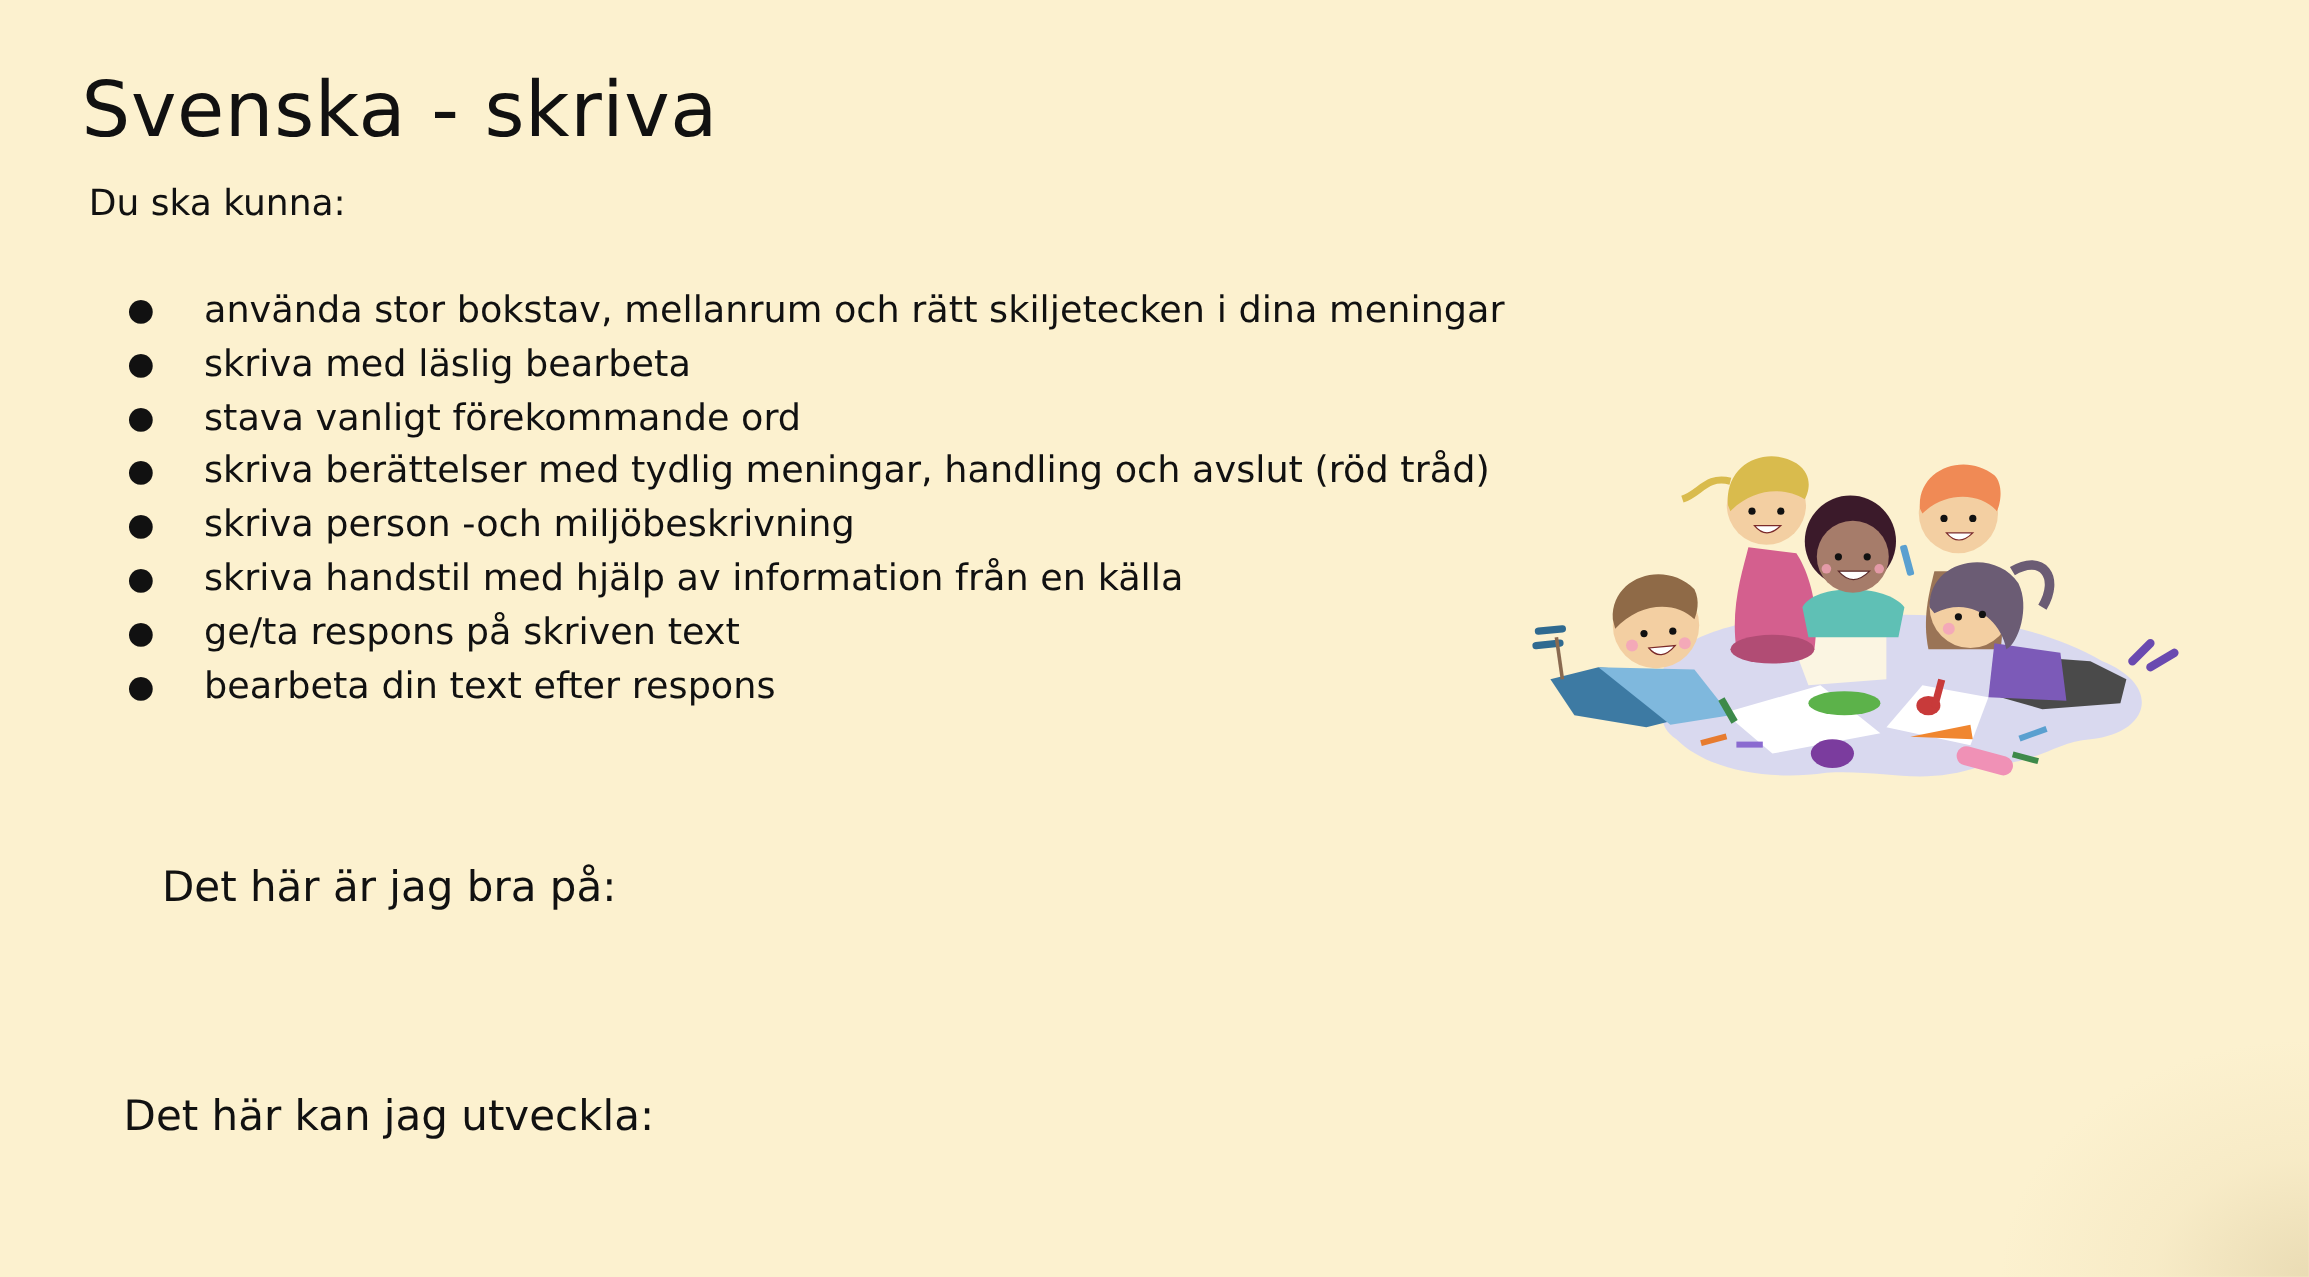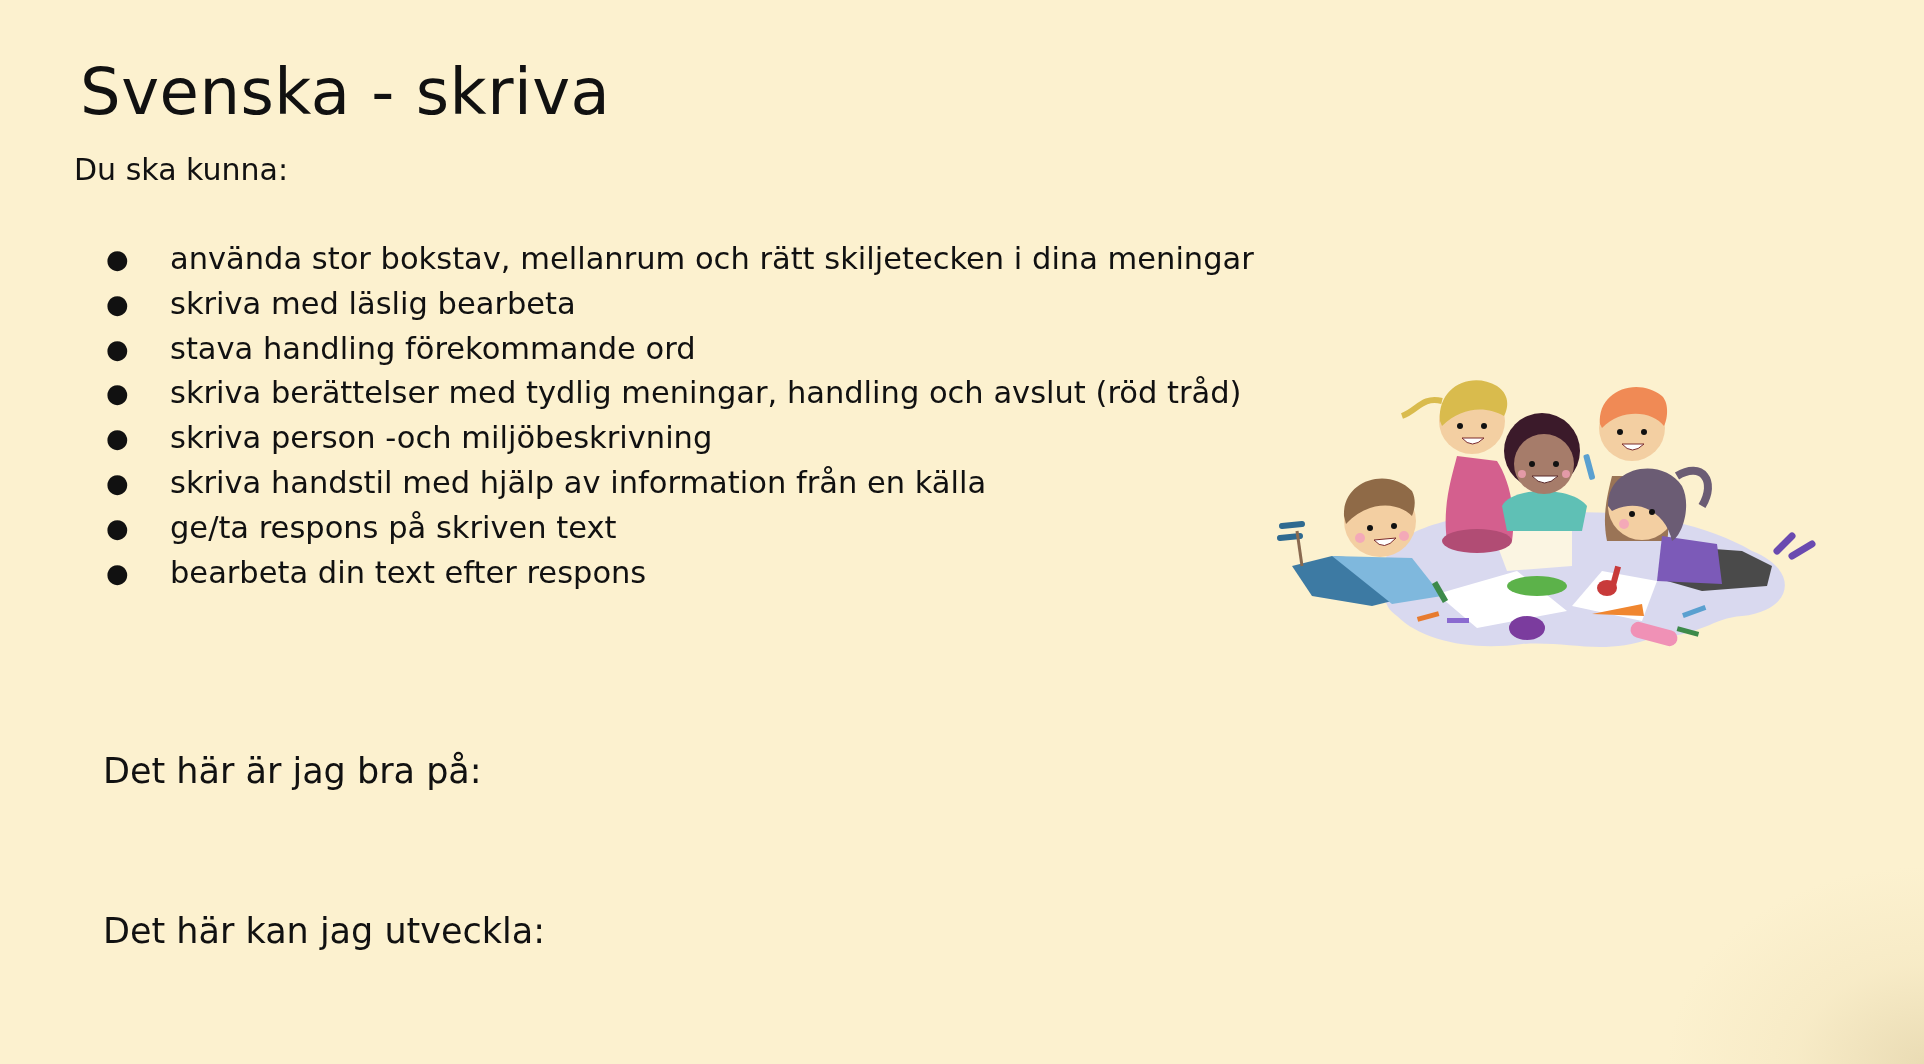--- a/index.html
+++ b/index.html
@@ -24,21 +24,21 @@
       position: absolute;
       right: 0;
       bottom: 0;
       width: 260px;
       height: 200px;
       background: radial-gradient(ellipse at 100% 100%, rgba(200,180,130,0.35) 0%, rgba(220,200,150,0.15) 35%, rgba(252,241,207,0) 70%);
       pointer-events: none;
     }
     .title {
       position: absolute;
-      left: 80px;
+      left: 68px;
       top: 52px;
       font-size: 64px;
       font-weight: 400;
       letter-spacing: 0.5px;
       line-height: 80px;
       margin: 0;
       white-space: nowrap;
     }
     .subtitle {
       position: absolute;
@@ -77,21 +77,21 @@
       top: 0;
       text-align: right;
     }
     .reflect-label {
       position: absolute;
       left: 103px;
       font-size: 35px;
       line-height: 46px;
       white-space: nowrap;
     }
-    .reflect-strong { top: 748px; }
+    .reflect-strong { top: 717px; margin-left: 32px; }
     .reflect-develop { top: 908px; text-align: right; }
     .illustration {
       position: absolute;
       left: 1272px;
       top: 366px;
       width: 556px;
       height: 290px;
     }
   </style>
 </head>
@@ -107,21 +107,21 @@
     <li class="goal-item">
       <span class="goal-bullet">●</span>
       <span class="goal-text">använda stor bokstav, mellanrum och rätt skiljetecken i dina meningar</span>
     </li>
     <li class="goal-item">
       <span class="goal-bullet">●</span>
       <span class="goal-text">skriva med läslig bearbeta</span>
     </li>
     <li class="goal-item">
       <span class="goal-bullet">●</span>
-      <span class="goal-text">stava handling förekommande ord</span>
+      <span class="goal-text">stava vanligt förekommande ord</span>
     </li>
     <li class="goal-item">
       <span class="goal-bullet">●</span>
       <span class="goal-text">skriva berättelser med tydlig meningar, handling och avslut (röd tråd)</span>
     </li>
     <li class="goal-item">
       <span class="goal-bullet">●</span>
       <span class="goal-text">skriva person -och miljöbeskrivning</span>
     </li>
     <li class="goal-item">

